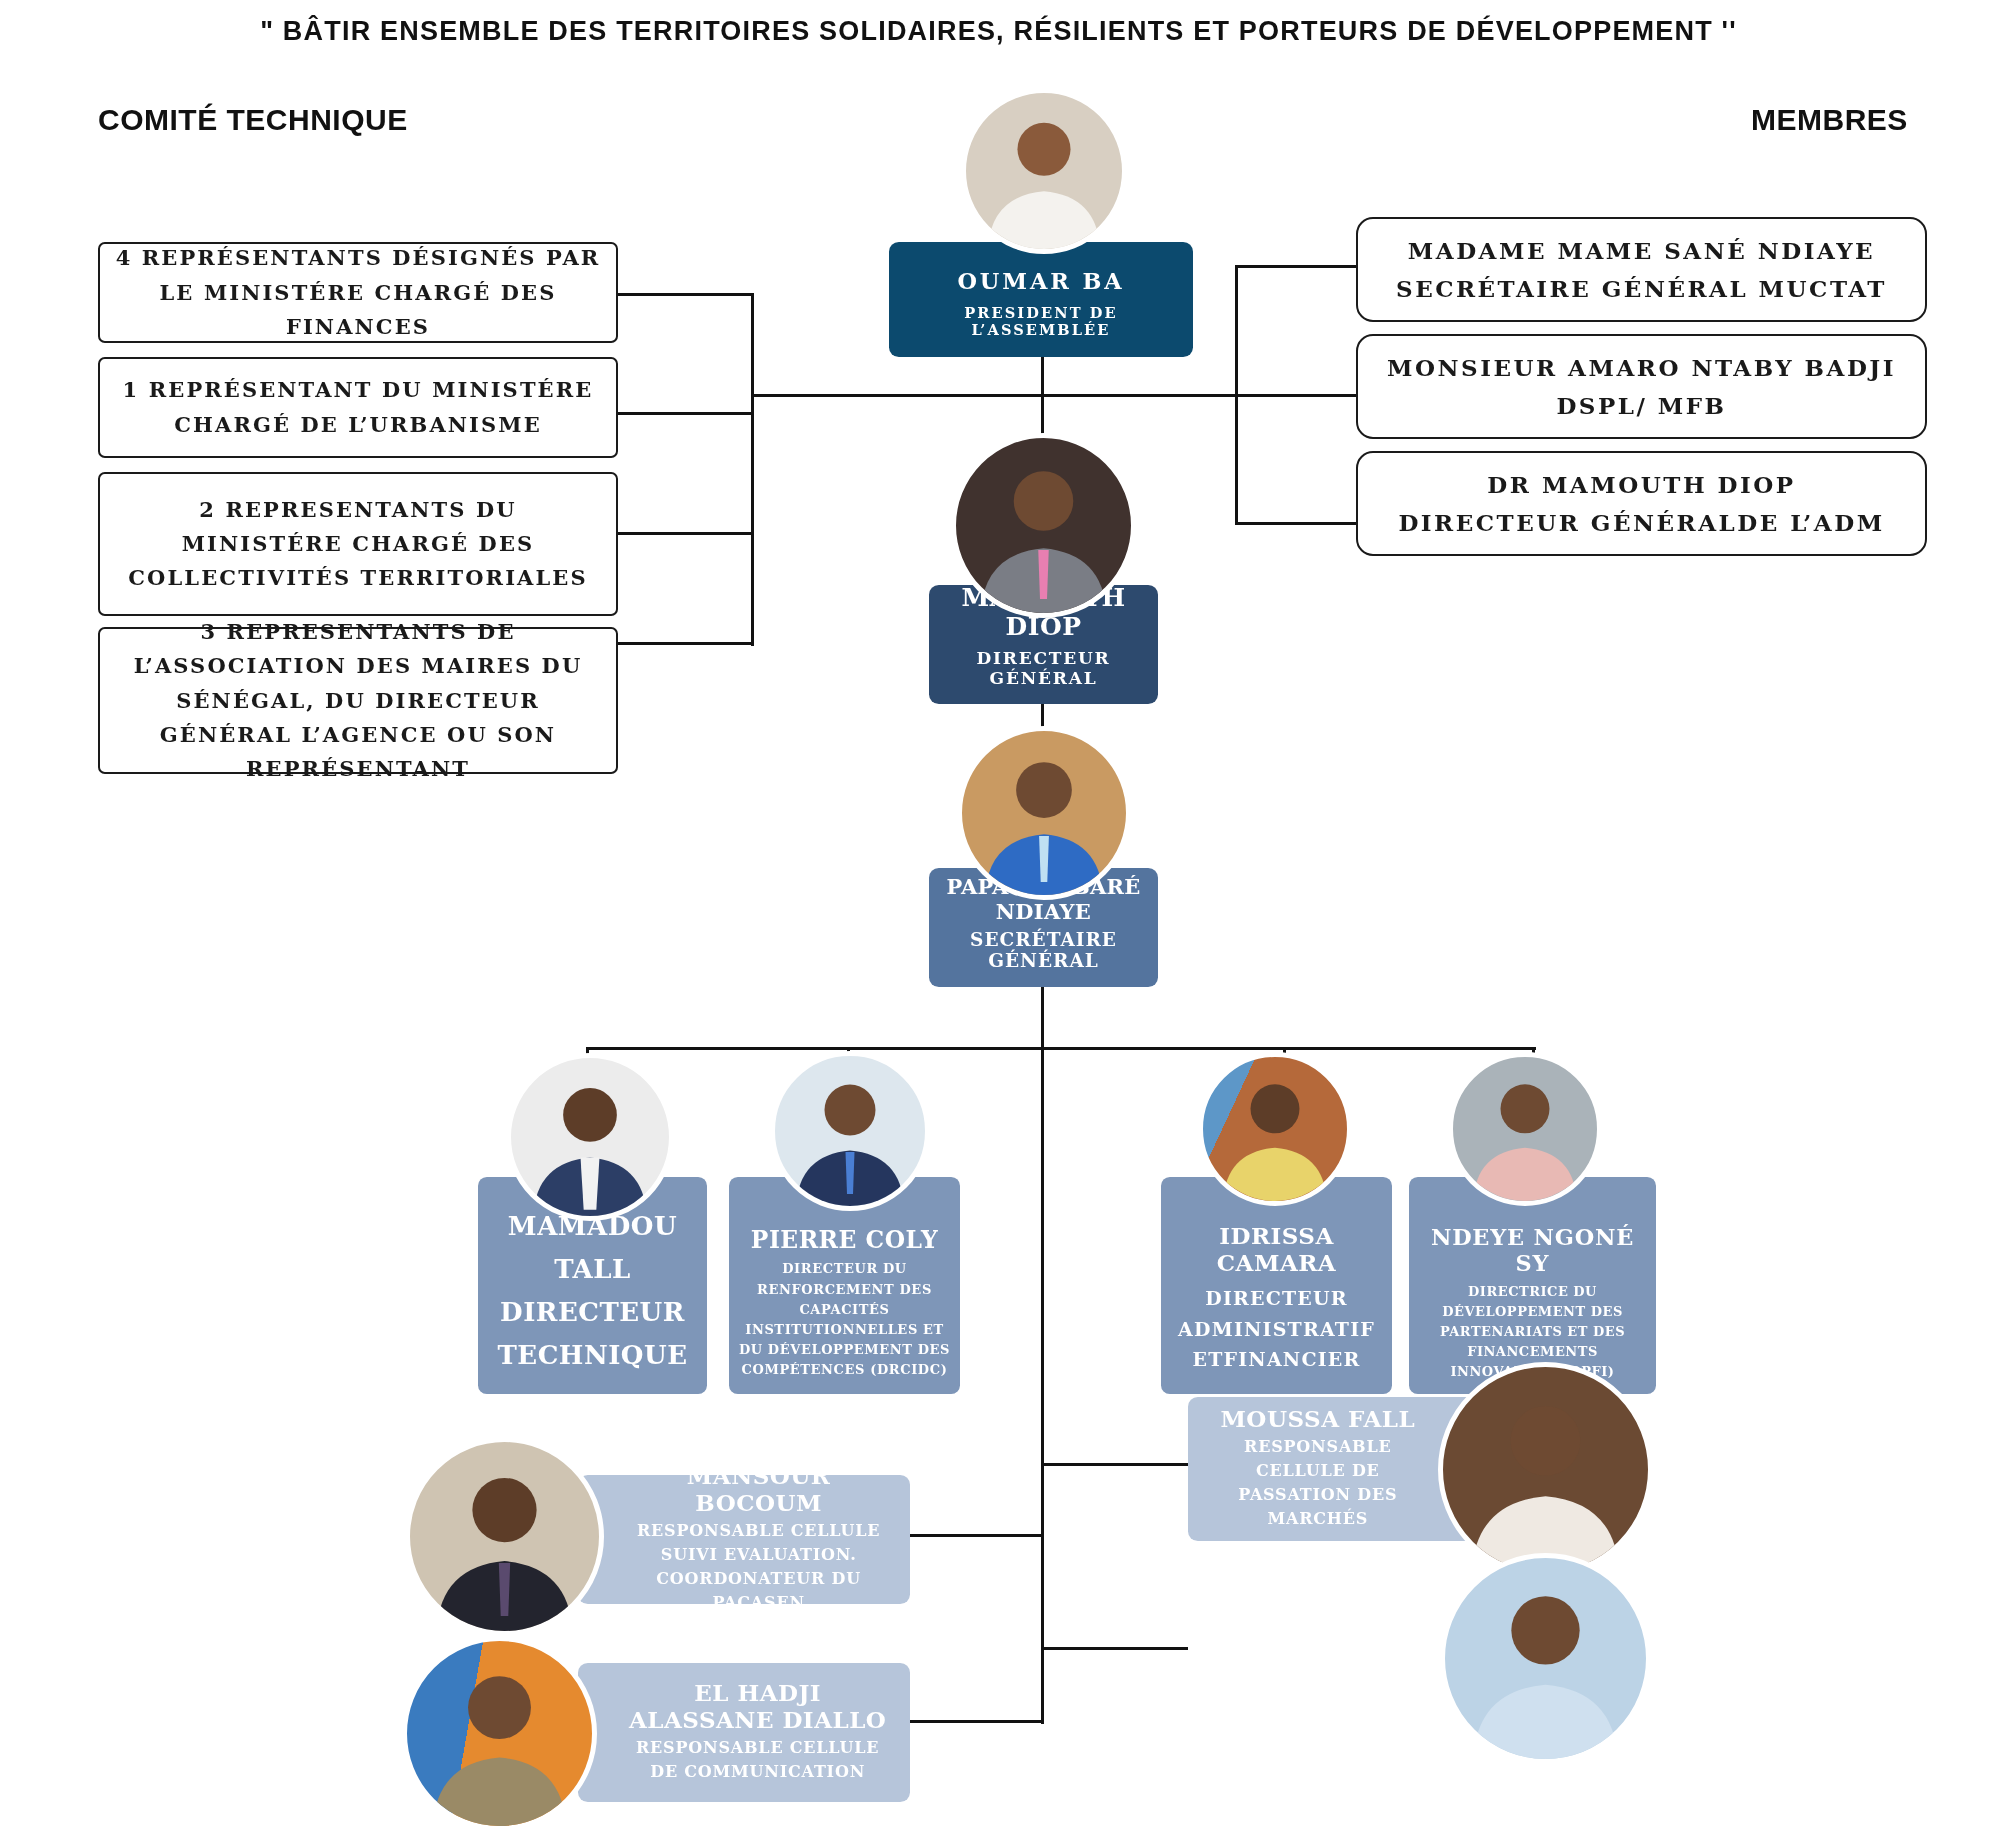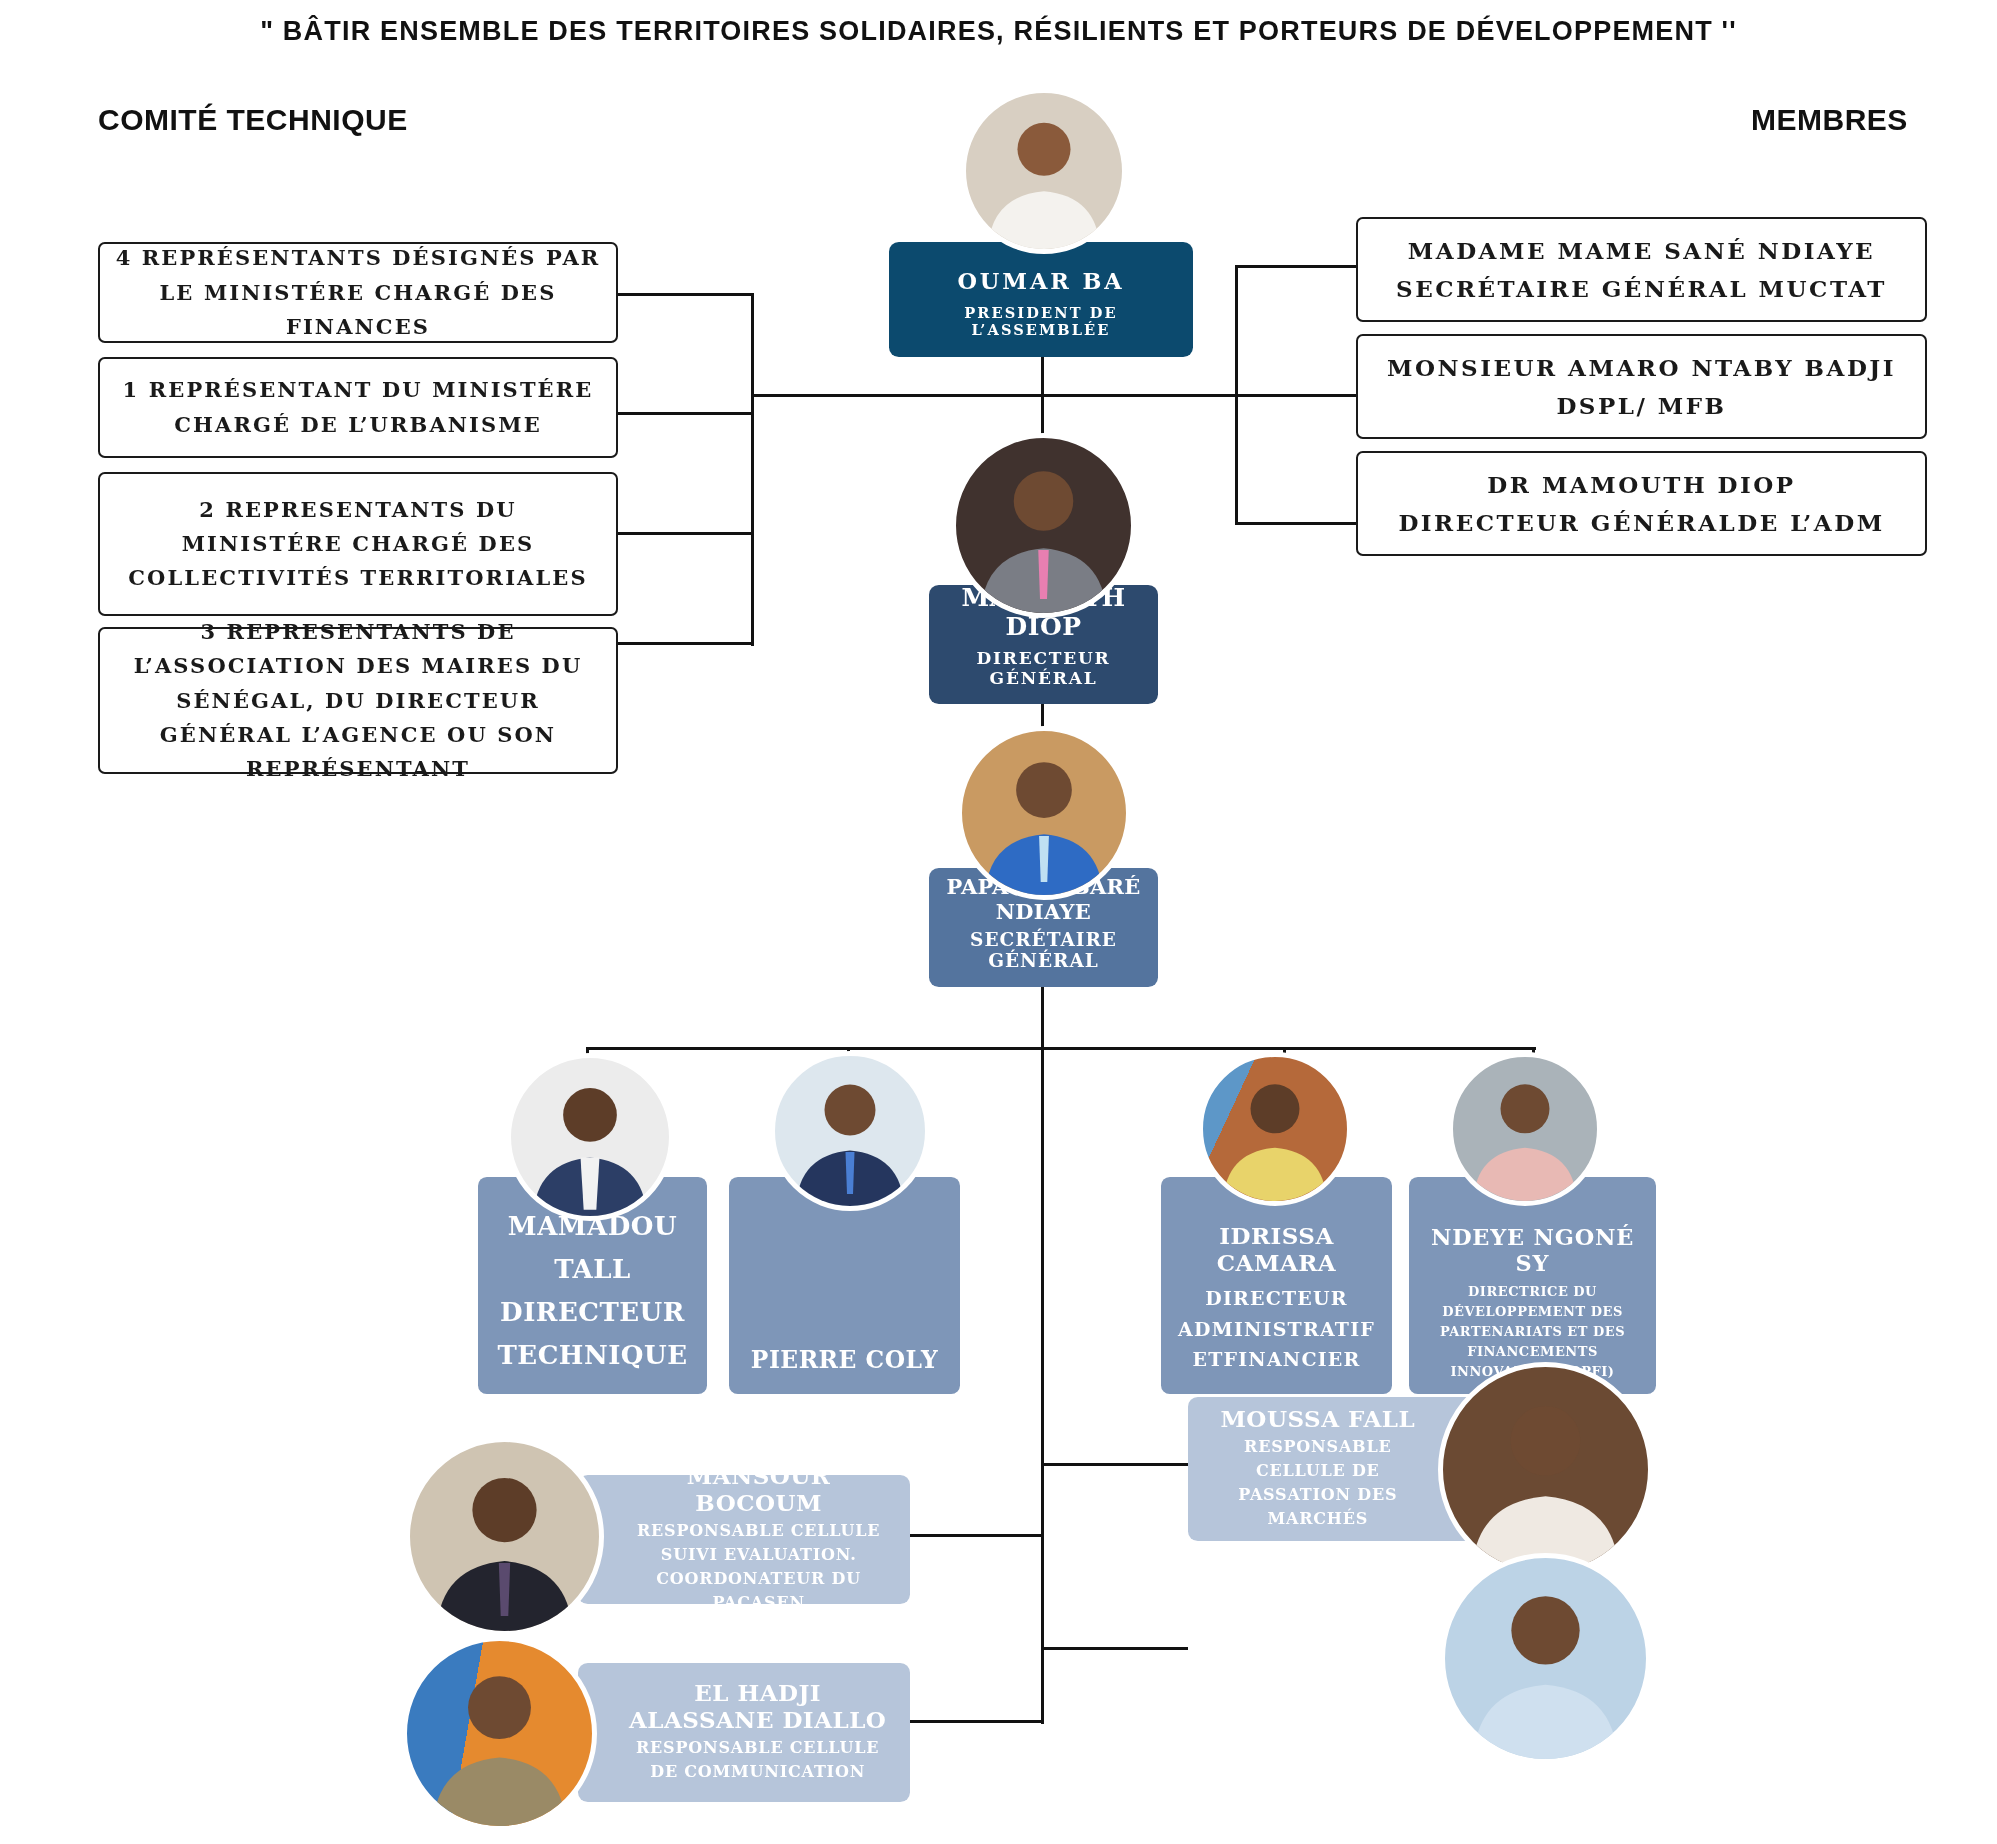--- a/index.html
+++ b/index.html
@@ -18,21 +18,21 @@
   #comite-heading{left:98px;top:103px;}
   #membres-heading{left:1751px;top:103px;}
   
   .wbox{
     position:absolute;background:#fff;border:2.9px solid #1a1a1a;border-radius:6.8px;
     display:flex;align-items:center;justify-content:center;text-align:center;
     font-family:"DejaVu Serif",serif;font-weight:bold;color:#1a1a1a;
     letter-spacing:2.1px;line-height:1.62;padding:5.9px 15.6px;box-sizing:border-box;z-index:2;
   }
   .wbox.left{left:98px;width:520px;font-size:21px;}
-  .wbox.right{left:1356px;width:571px;font-size:23px;letter-spacing:2.5px;}
+  .wbox.right{left:1356px;width:571px;font-size:23px;letter-spacing:2.5px;border-radius:17px;}
   #ct-box-0{top:242px;height:101px;}
   #ct-box-1{top:357px;height:101px;}
   #ct-box-2{top:472px;height:144px;}
   #ct-box-3{top:627px;height:147px;}
   #mb-box-0{top:217px;height:105px;}
   #mb-box-1{top:334px;height:105px;}
   #mb-box-2{top:451px;height:105px;}
   
   .line{position:absolute;background:#121212;z-index:1;}
   .h{height:2.9px;} .v{width:2.9px;}
@@ -228,20 +228,21 @@
     <div class="nm">PAPA SAMBARÉ NDIAYE</div>
     <div class="rl">SECRÉTAIRE GÉNÉRAL</div>
   </div>
 
   <div class="nbox dirbox" id="bx-tall">
     <div class="nm">MAMADOU TALL</div>
     <div class="rl">DIRECTEUR TECHNIQUE</div>
   </div>
   <div class="nbox dirbox" id="bx-coly">
     <div class="nm">PIERRE COLY</div>
+    <div class="rl">DIRECTEUR DU RENFORCEMENT DES CAPACITÉS INSTITUTIONNELLES ET DU DÉVELOPPEMENT DES COMPÉTENCES (DRCIDC)</div>
   </div>
   <div class="nbox dirbox" id="bx-idrissa">
     <div class="nm">IDRISSA CAMARA</div>
     <div class="rl">DIRECTEUR ADMINISTRATIF ETFINANCIER</div>
   </div>
   <div class="nbox dirbox" id="bx-ndeye">
     <div class="nm">NDEYE NGONÉ SY</div>
     <div class="rl">DIRECTRICE DU DÉVELOPPEMENT DES PARTENARIATS ET DES FINANCEMENTS INNOVANTS (DDPFI)</div>
   </div>
 

